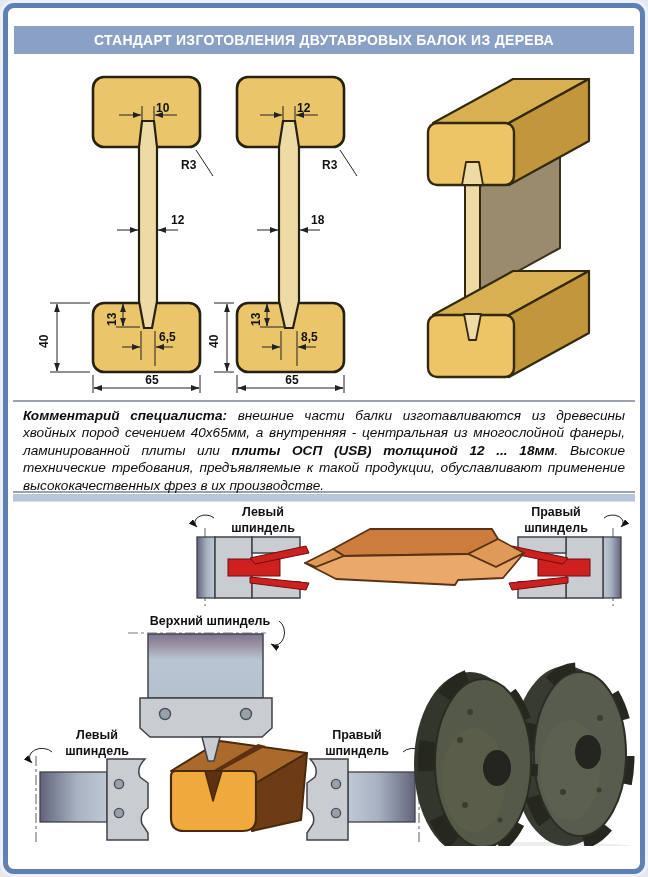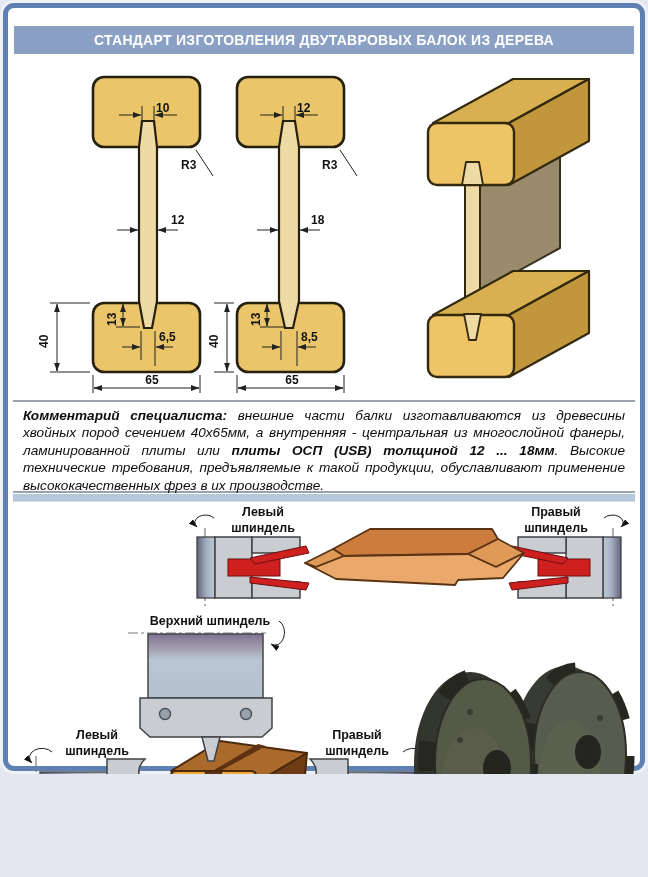--- a/index.html
+++ b/index.html
@@ -1,16 +1,16 @@
 <!DOCTYPE html>
 <html><head>
 <meta charset="utf-8">
 <style>
   html,body{margin:0;padding:0;background:#e2e7f0;font-family:"Liberation Sans",sans-serif;}
-  .stage{position:relative;width:648px;height:774px;background:#e2e7f0;overflow:hidden;}
+  .stage{position:relative;width:648px;height:877px;background:#e2e7f0;overflow:hidden;}
   .frame{position:absolute;left:3px;top:3px;right:3px;bottom:3px;border:5px solid #5e80b2;
          border-radius:11px;background:#ffffff;box-shadow:0 0 0 3px #eef1f7;}
   .titlebar{position:absolute;left:14px;right:14px;top:26px;height:28px;background:#8ba0c5;
             color:#ffffff;font-weight:bold;font-size:14px;line-height:28px;text-align:center;
             letter-spacing:.3px;}
   .svg-abs{position:absolute;left:0;}
   .comment{position:absolute;left:13px;right:13px;top:400px;height:93px;box-sizing:border-box;
            border-top:2px solid #9aa2ac;border-bottom:2px solid #9aa2ac;background:#fff;
            padding:5px 10px 0 10px;font-style:italic;font-size:13.6px;line-height:17.4px;
            text-align:justify;color:#0d0d0d;}

